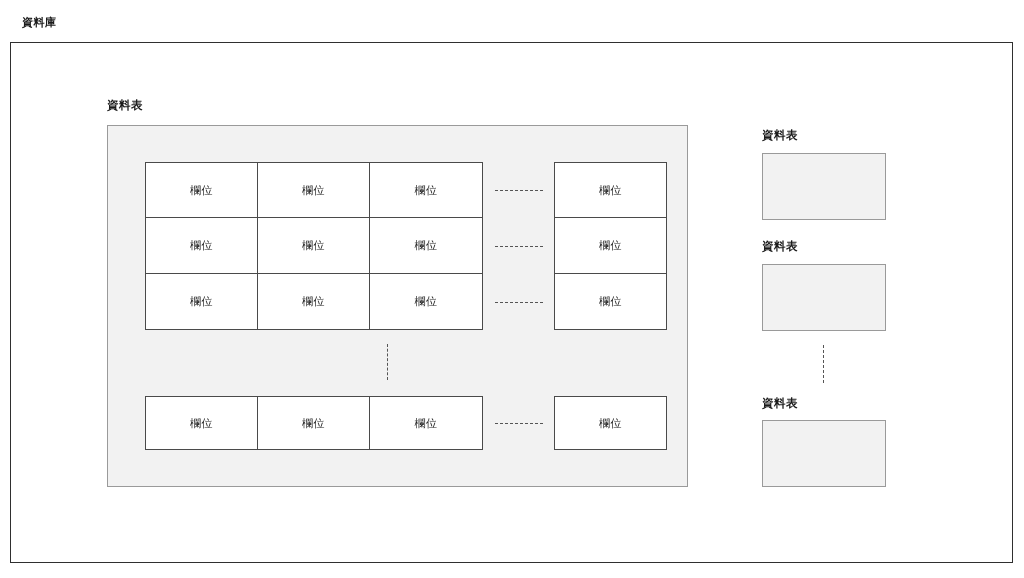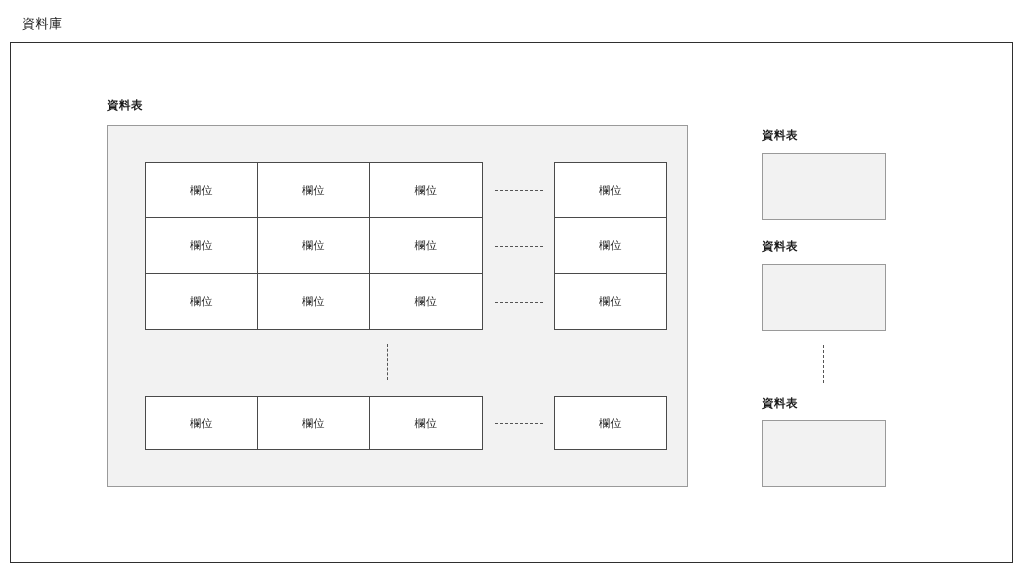--- a/index.html
+++ b/index.html
@@ -20,22 +20,22 @@
     height: 578px;
     background: #ffffff;
     overflow: hidden;
   }
 
   
   .db-title {
     position: absolute;
     left: 22px;
     top: 15px;
-    font-size: 13px;
-    font-weight: normal;
+    font-size: 11px;
+    font-weight: bold;
     letter-spacing: 0.5px;
     color: #1a1a1a;
     white-space: nowrap;
   }
   .db-box {
     position: absolute;
     left: 10px;
     top: 42px;
     width: 1003px;
     height: 521px;

